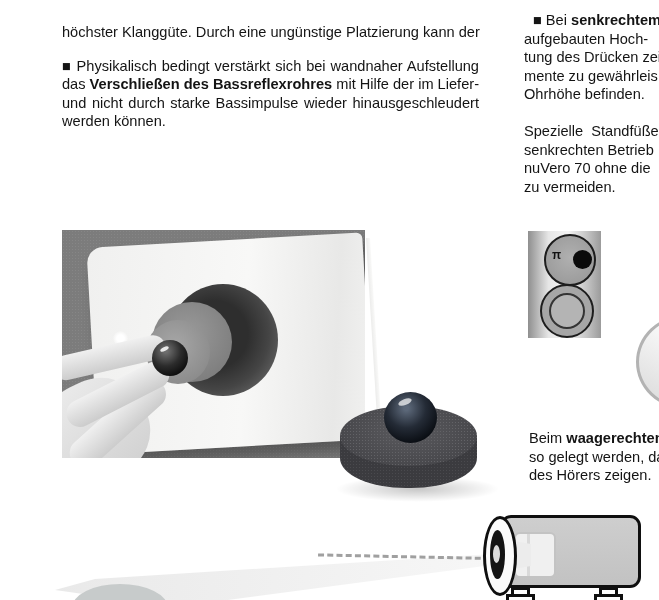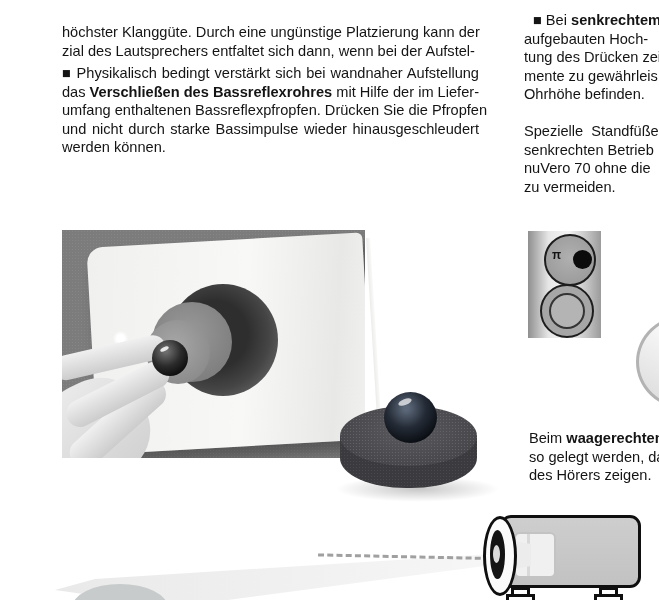--- a/index.html
+++ b/index.html
@@ -7,21 +7,21 @@
     width:659px;height:600px;overflow:hidden;background:#ffffff;
     font-family:"Liberation Sans","DejaVu Sans",sans-serif;
     color:#141414;
   }
   .page{position:relative;width:659px;height:600px;overflow:hidden;}
   .abs{position:absolute;}
   
   .tb{position:absolute;font-size:14.6px;line-height:18.5px;}
   .leftcol{left:62px;top:3px;width:417px;}
   .para{width:417px;margin-top:20px;}
-  .para + .para{margin-top:4px;}
+  .para + .para{margin-top:15px;}
   .para .jline{text-align:justify;text-align-last:justify;text-justify:inter-word;white-space:nowrap;}
   .para .jline:last-child{text-align-last:left;}
   .rcol-top{left:524px;top:11px;}
   .rcol-top .rline:first-child{padding-left:9px;}
   .rcol-bottom{left:529px;top:429px;}
   .rline{white-space:pre;min-height:18.5px;}
   
   .photo{left:62px;top:230px;width:303px;height:228px;overflow:hidden;background:#fdfdfd;}
   .backdrop{left:0;top:0;width:303px;height:228px;background:#7c7c7c;
     background-image:radial-gradient(#868686 1px,transparent 1px);background-size:3px 3px;}
@@ -96,26 +96,24 @@
   .fs2{left:599px;}  .fb2{left:594px;}
 </style>
 </head>
 <body>
 
 <div class="page">
 
   <div class="tb leftcol">
     <div class="para">
         <div class="jline"><span>höchster Klanggüte. Durch eine ungünstige Platzierung kann der</span></div>
-        <div class="jline"><span>zial des Lautsprechers entfaltet sich dann, wenn bei der Aufstel-</span></div>
       </div>
     <div class="para">
         <div class="jline"><span>■ Physikalisch bedingt verstärkt sich bei wandnaher Aufstellung</span></div>
         <div class="jline"><span>das </span><span style="font-weight: bold;">Verschließen des Bassreflexrohres</span><span> mit Hilfe der im Liefer-</span></div>
-        <div class="jline"><span>umfang enthaltenen Bassreflexpfropfen. Drücken Sie die Pfropfen</span></div>
         <div class="jline"><span>und nicht durch starke Bassimpulse wieder hinausgeschleudert</span></div>
         <div class="jline"><span>werden können.</span></div>
       </div>
   </div>
 
   <div class="tb rcol-top">
       <div class="rline"><span>■ Bei </span><span style="font-weight: bold;">senkrechtem</span></div>
       <div class="rline"><span>aufgebauten Hoch-</span></div>
       <div class="rline"><span>tung des Drücken zei</span></div>
       <div class="rline"><span>mente zu gewährleis</span></div>

